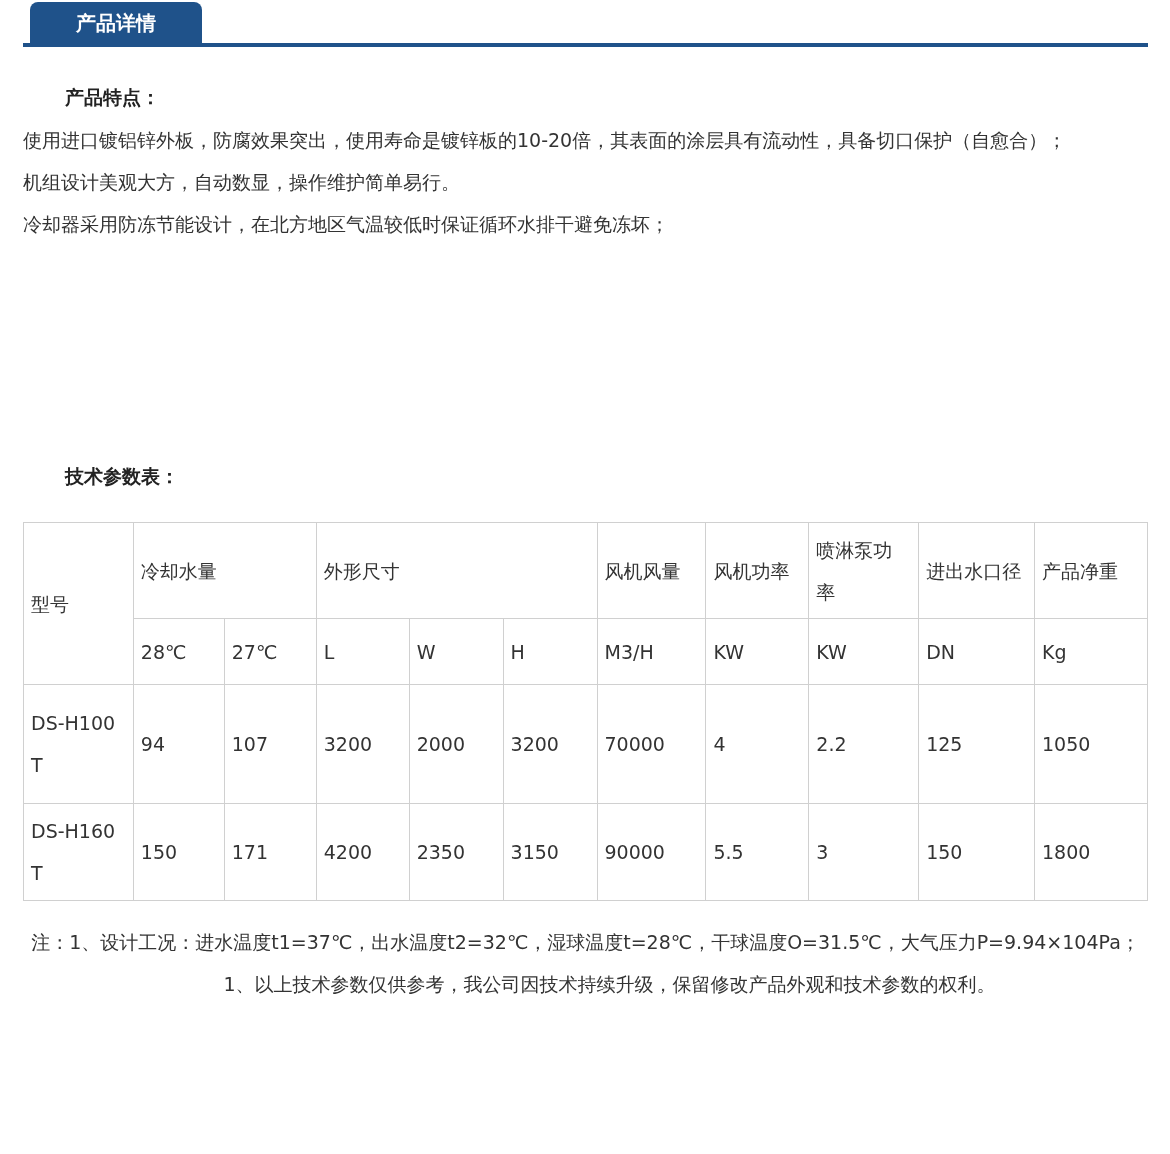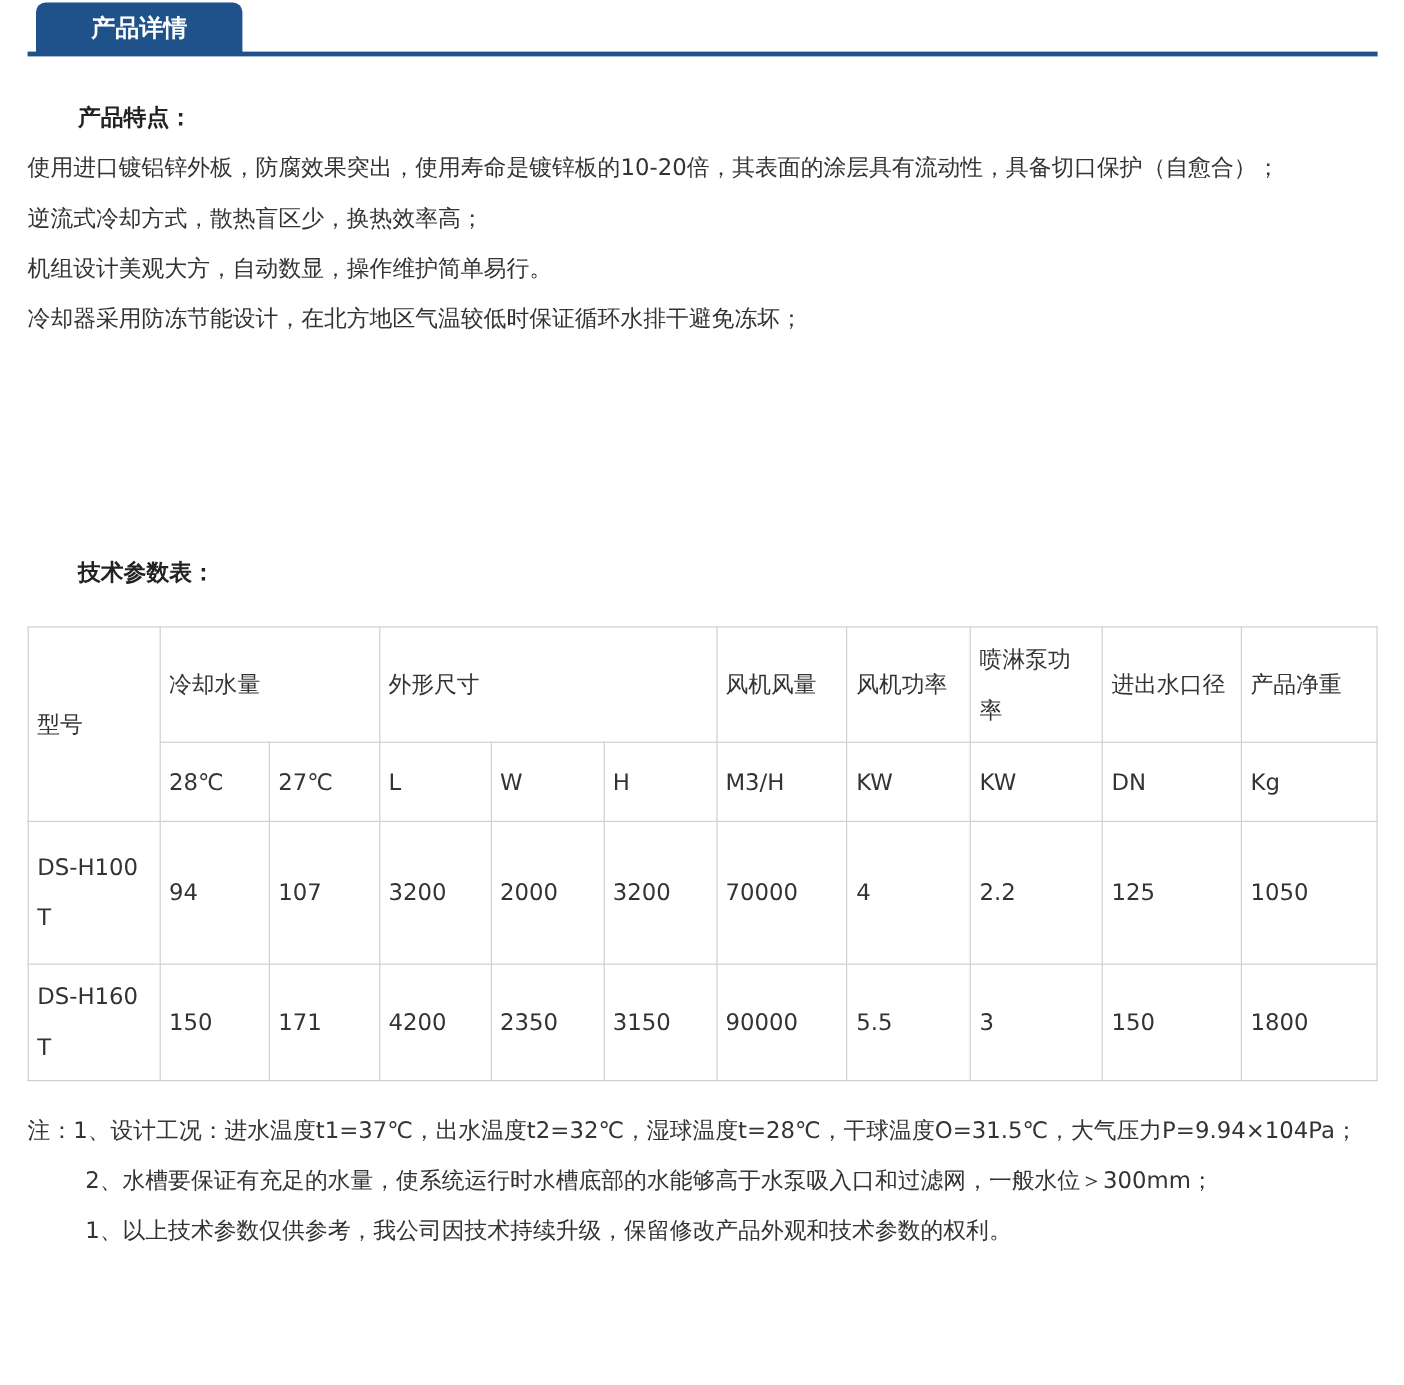--- a/index.html
+++ b/index.html
@@ -25,36 +25,35 @@
   }
   .para p { margin: 0; }
   table.spec {
     position: absolute; left: 23px; top: 522px; width: 1125px;
     border-collapse: collapse; font-size: 19px; color: #333;
   }
   table.spec td {
     border: 1px solid #d0d0d0; padding: 0 7px; vertical-align: middle; line-height: 42px;
   }
   .notes { position: absolute; left: 23px; top: 921px; width: 1125px; font-size: 19px; line-height: 42px; color: #333; }
-  .notes p { margin: 0; }
+  .notes p { margin: 0; text-align: center; }
   .notes .indent { padding-left: 48px; }
 </style>
 </head>
 <body>
 
 <div class="header">
   <div class="tab">产品详情</div>
   <div class="tab-line"></div>
 </div>
 
 <div class="sec-title" style="top:85px;">产品特点：</div>
 
 <div class="para" style="top:119px;">
   <p>使用进口镀铝锌外板，防腐效果突出，使用寿命是镀锌板的10-20倍，其表面的涂层具有流动性，具备切口保护（自愈合）；</p>
-  <p>逆流式冷却方式，散热盲区少，换热效率高；</p>
   <p>机组设计美观大方，自动数显，操作维护简单易行。</p>
   <p>冷却器采用防冻节能设计，在北方地区气温较低时保证循环水排干避免冻坏；</p>
 </div>
 
 <div class="sec-title" style="top:464px;">技术参数表：</div>
 
 <table class="spec">
   <colgroup>
     <col style="width:110px">
       <col style="width:91px">
@@ -115,15 +114,14 @@
     <td>5.5</td>
     <td>3</td>
     <td>150</td>
     <td>1800</td>
   </tr>
 </tbody>
   </table>
 
 <div class="notes">
   <p>注：1、设计工况：进水温度t1=37℃，出水温度t2=32℃，湿球温度t=28℃，干球温度O=31.5℃，大气压力P=9.94×104Pa；</p>
-  <p class="indent">2、水槽要保证有充足的水量，使系统运行时水槽底部的水能够高于水泵吸入口和过滤网，一般水位＞300mm；</p>
   <p class="indent">1、以上技术参数仅供参考，我公司因技术持续升级，保留修改产品外观和技术参数的权利。</p>
 </div>
 
 </body></html>

